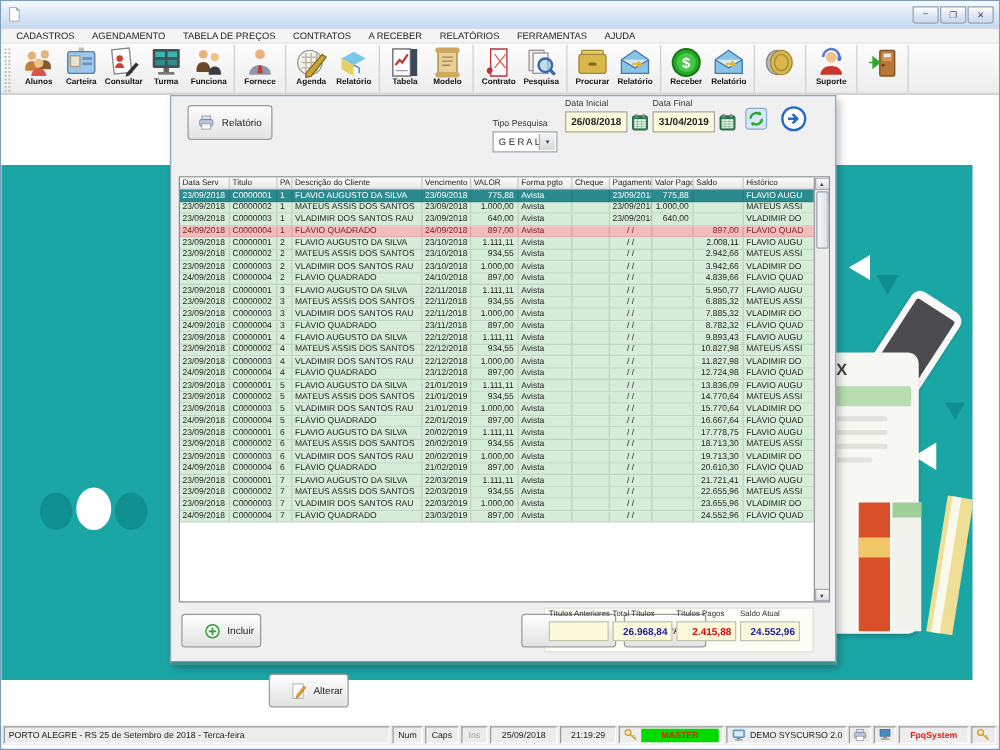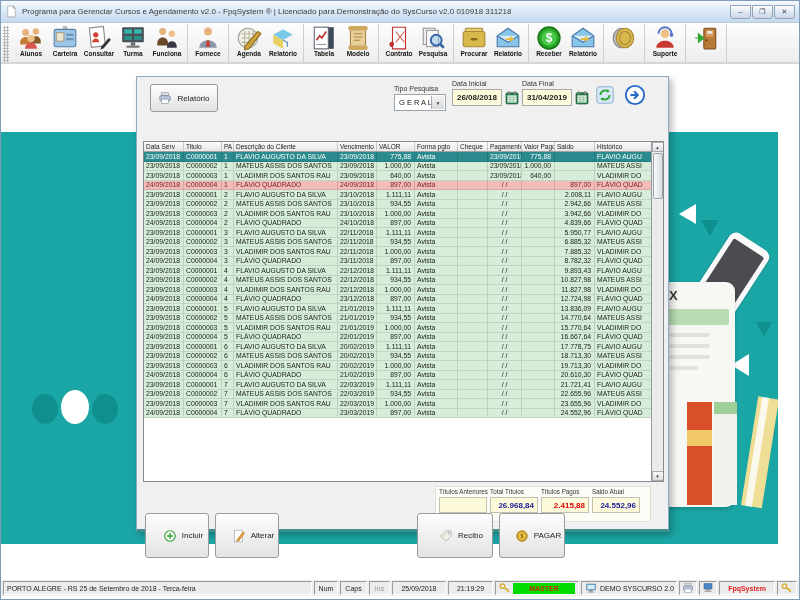--- a/index.html
+++ b/index.html
@@ -92,21 +92,21 @@
   .g-row.overdue .g-cell{color:var(--overdue-text);}
   .num{justify-content:flex-end;padding-right:3px;}
   .ctr{justify-content:center;padding-left:0;}
   .vscroll{position:absolute;right:0;top:0;bottom:0;width:12px;background:#ebebeb;border-left:1px solid #9a9a9a;display:flex;flex-direction:column;align-items:center;}
   .varrow{width:12px;height:10px;background:linear-gradient(#fbfbfb,#dcdcdc);border:1px solid #aab;font-size:4.5px;color:#345;display:flex;align-items:center;justify-content:center;cursor:pointer;}
   .vthumb{width:10px;height:46px;background:linear-gradient(90deg,#fafafa,#d8dde5);border:1px solid #9aa4b2;border-radius:2px;margin-top:1px;cursor:grab;}
   .vspacer{flex:1;}
 
   
   .totals-panel{position:absolute;left:298px;top:409px;width:216px;height:36px;background:#fdfdf8;border:1px solid #e0e0d4;}
-  .action-btn{position:absolute;top:436px;height:45px;padding-left:12px;}
+  .action-btn{position:absolute;top:414px;height:27px;padding-left:12px;}
   .tot-label{position:absolute;top:411px;font-size:6.3px;color:#333;white-space:nowrap;}
   .tot-box{position:absolute;top:420px;width:48px;height:16px;background:var(--field-yellow);border:1px solid #c2c2b0;font-size:8px;font-weight:bold;display:flex;align-items:center;justify-content:flex-end;padding-right:3px;}
 
   
   .statusbar{position:absolute;left:0;right:0;bottom:3px;height:17px;background:#ececec;border-top:1px solid #fff;display:flex;gap:2px;padding:1px 2px;}
   .seg{border:1px solid;border-color:#9a9a9a #fff #fff #9a9a9a;background:#ececec;display:flex;align-items:center;padding:0 3px;font-size:7px;color:#222;white-space:nowrap;overflow:hidden;}
   .seg-loc{flex:1;}
   .seg-ctr{justify-content:center;}
   .disabled{color:#9a9a9a;}
   .master-pill{flex:1;height:11px;background:var(--master-green);display:flex;align-items:center;justify-content:center;color:var(--master-text);font-weight:bold;font-size:7px;margin-left:2px;}
@@ -117,28 +117,37 @@
 
 <div class="app">
 
   <div class="titlebar">
     <span class="app-icon ic">
         <svg viewBox="0 0 24 24">
           <path d="M5 2h10l4 4v16H5z" fill="#fff" stroke="#888"></path>
           <path d="M15 2v4h4z" fill="#ddd" stroke="#888"></path>
         </svg>
       </span>
-    <span class="win-title">Programa para Gerenciar Cursos e Agendamento v2.0 - FpqSystem ® | Licenciado para  Demonstração do SysCurso v2.0 010918 311218</span>
     <div class="winbtns" id="winbtns">
         <span class="winbtn">–</span>
         <span class="winbtn">❐</span>
         <span class="winbtn">✕</span>
       </div>
   </div>
 
+  <div class="menubar" id="menubar">
+      <span class="menu-item">CADASTROS</span>
+      <span class="menu-item">AGENDAMENTO</span>
+      <span class="menu-item">TABELA DE PREÇOS</span>
+      <span class="menu-item">CONTRATOS</span>
+      <span class="menu-item">A RECEBER</span>
+      <span class="menu-item">RELATÓRIOS</span>
+      <span class="menu-item">FERRAMENTAS</span>
+      <span class="menu-item">AJUDA</span>
+    </div>
 
   <div class="toolbar" id="toolbar">
     <div class="grip"></div>
   <div class="tb-group">
         <div class="tool">
           <div class="tool-icon">
             <svg viewBox="0 0 24 24">
               <circle cx="7" cy="7" r="3.2" fill="#e8b27d"></circle>
               <path d="M2 16c0-3 2.3-5 5-5s5 2 5 5v2H2z" fill="#c77c3a"></path>
               <circle cx="16.5" cy="6" r="3" fill="#e8b27d"></circle>
@@ -406,21 +415,21 @@
               <svg viewBox="0 0 24 24">
                 <rect x="6" y="3" width="12" height="5" fill="#dde" stroke="#889"></rect>
                 <rect x="3" y="8" width="18" height="9" rx="2" fill="#b8c4d8" stroke="#68788a"></rect>
                 <rect x="6" y="14" width="12" height="7" fill="#fff" stroke="#889"></rect>
               </svg>
             </span>
           <span>Relatório</span>
         </button>
 
 
-        <div class="ctl" style="left:257px;top:8px;width:52px;">
+        <div class="ctl" style="left:257px;top:19px;width:52px;">
           <div class="ctl-label">Tipo  Pesquisa</div>
           <div class="combo">
             <span>G E R A L</span>
             <span class="arrow">▼</span>
           </div>
         </div>
 
         <div class="ctl" style="left:315px;top:3px;width:50px;">
           <div class="ctl-label">Data Inicial</div>
           <div class="datefield">26/08/2018</div>
@@ -886,21 +895,21 @@
       <div id="totals"></div>
     <button class="btn action-btn" style="left: 8px; width: 64px;">
           <span class="ic ic-14">
             <svg viewBox="0 0 24 24">
               <circle cx="12" cy="12" r="9" fill="#f8f8f8" stroke="#30a030" stroke-width="2"></circle>
               <path d="M12 7v10M7 12h10" stroke="#30a030" stroke-width="2.4"></path>
             </svg>
           </span>
           <span>Incluir</span>
         </button>
-        <button class="btn action-btn" style="left: 78px; width: 64px;">
+        <button class="btn action-btn" style="left: 78px; width: 64px; margin-top: 48px;">
           <span class="ic ic-14">
             <svg viewBox="0 0 24 24">
               <rect x="4" y="2" width="14" height="20" fill="#fff" stroke="#999"></rect>
               <path d="M9 18L19 5l2.5 2L12 20l-3.6 1z" fill="#e8a030" stroke="#a87020"></path>
             </svg>
           </span>
           <span>Alterar</span>
         </button>
         <button class="btn action-btn" style="left: 280px; width: 76px;">
           <span class="ic ic-14">

